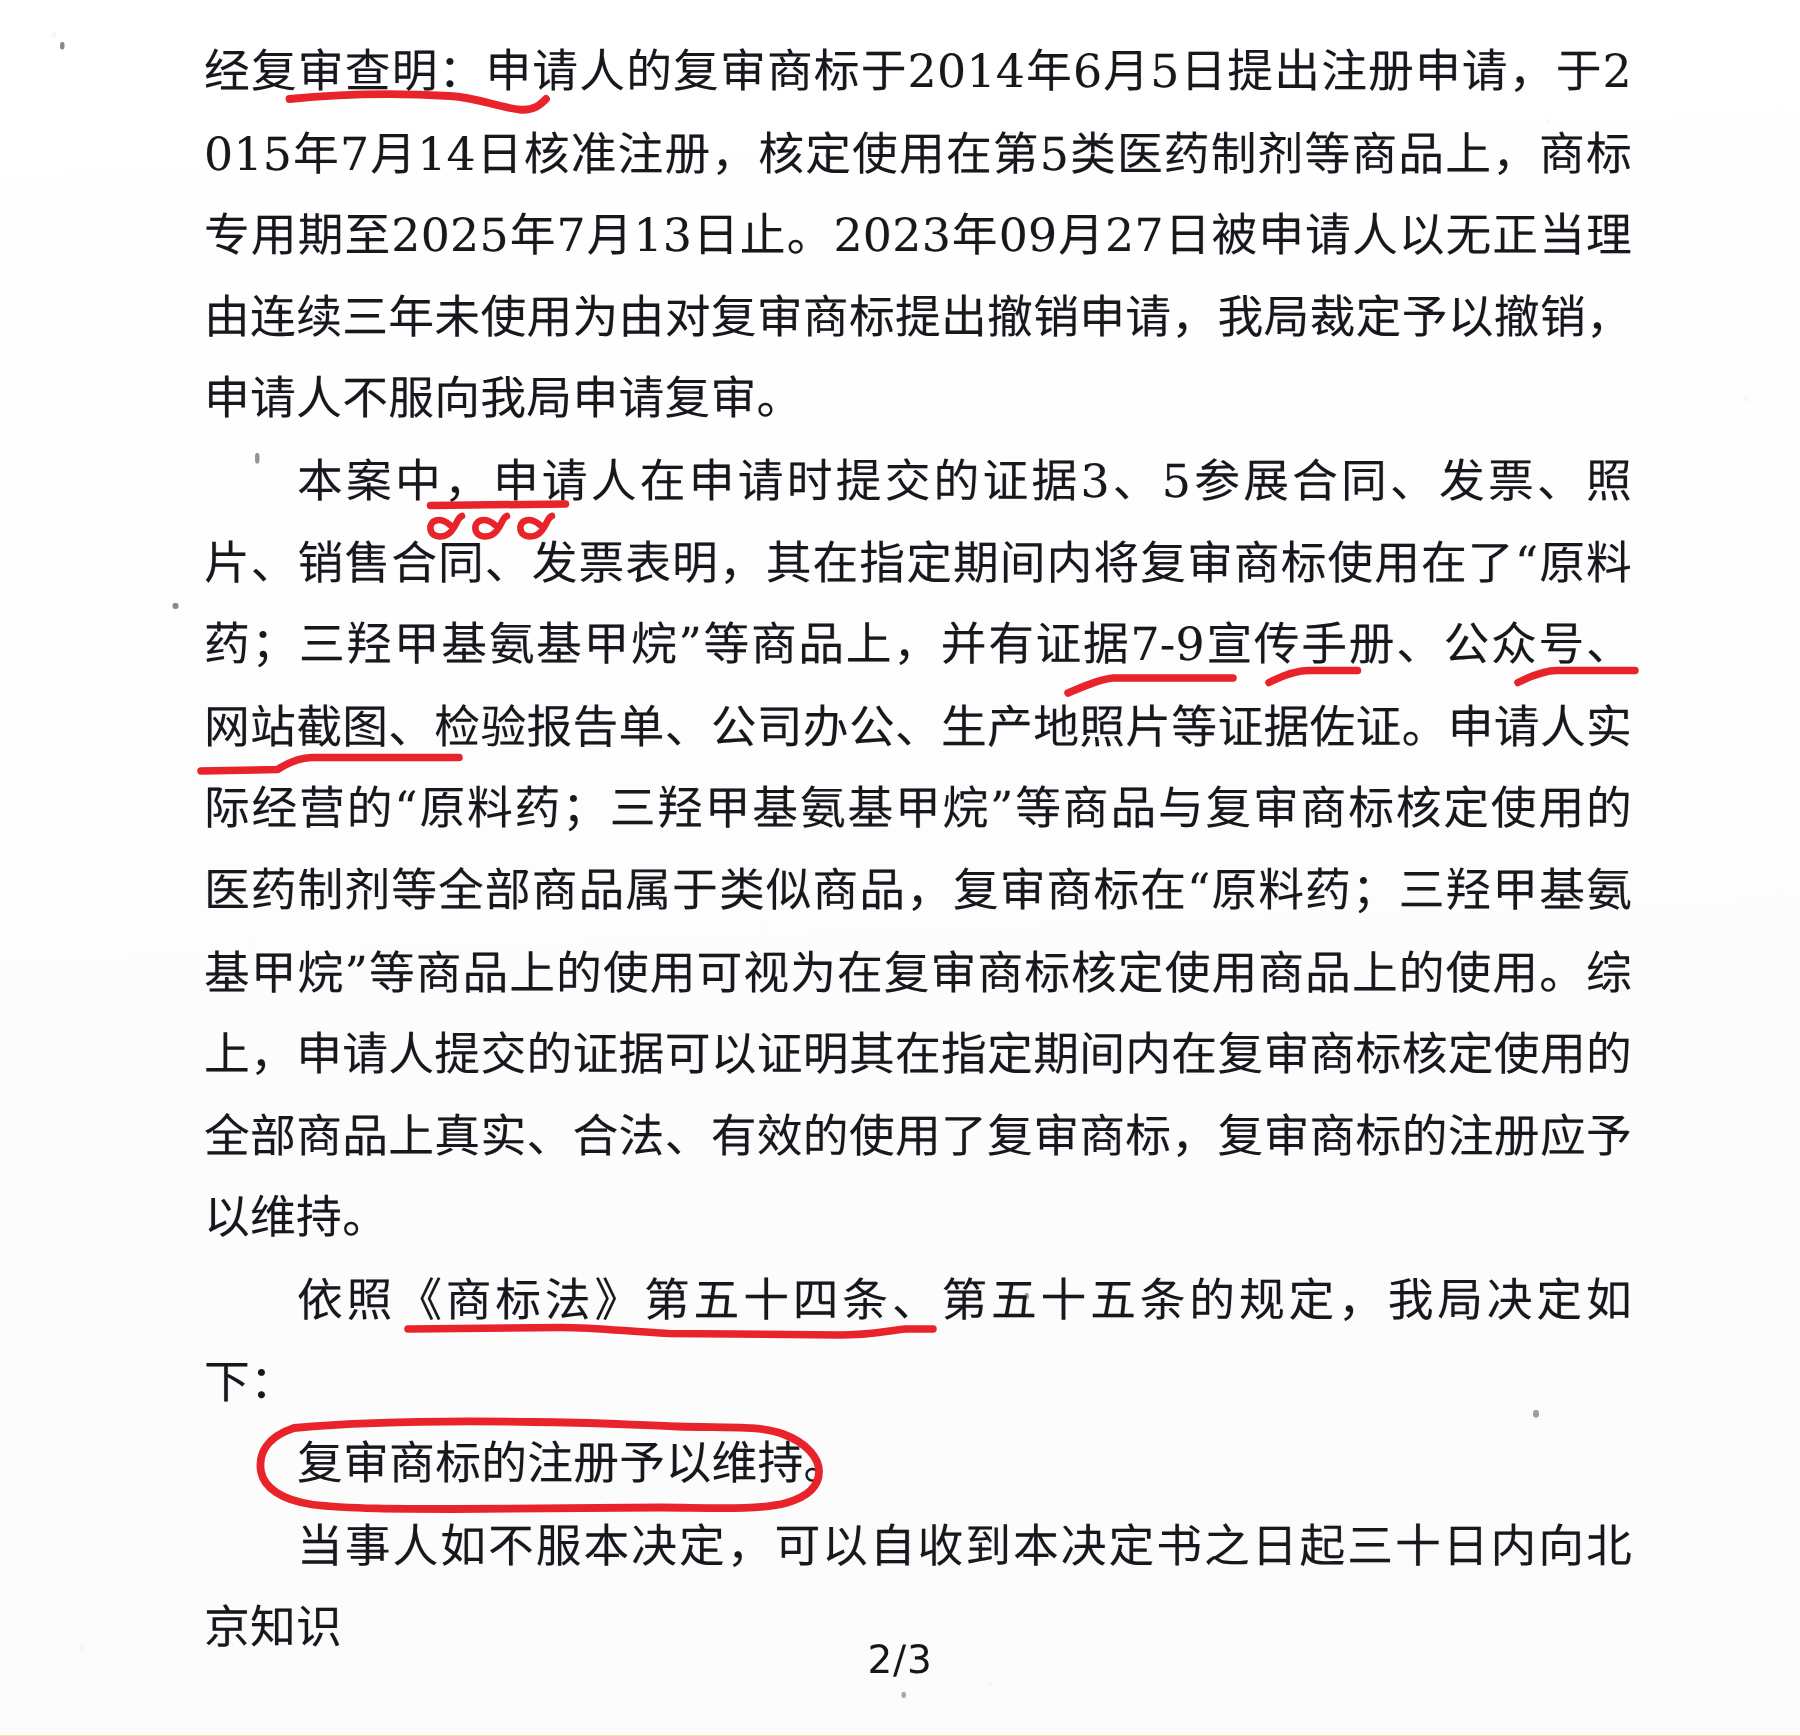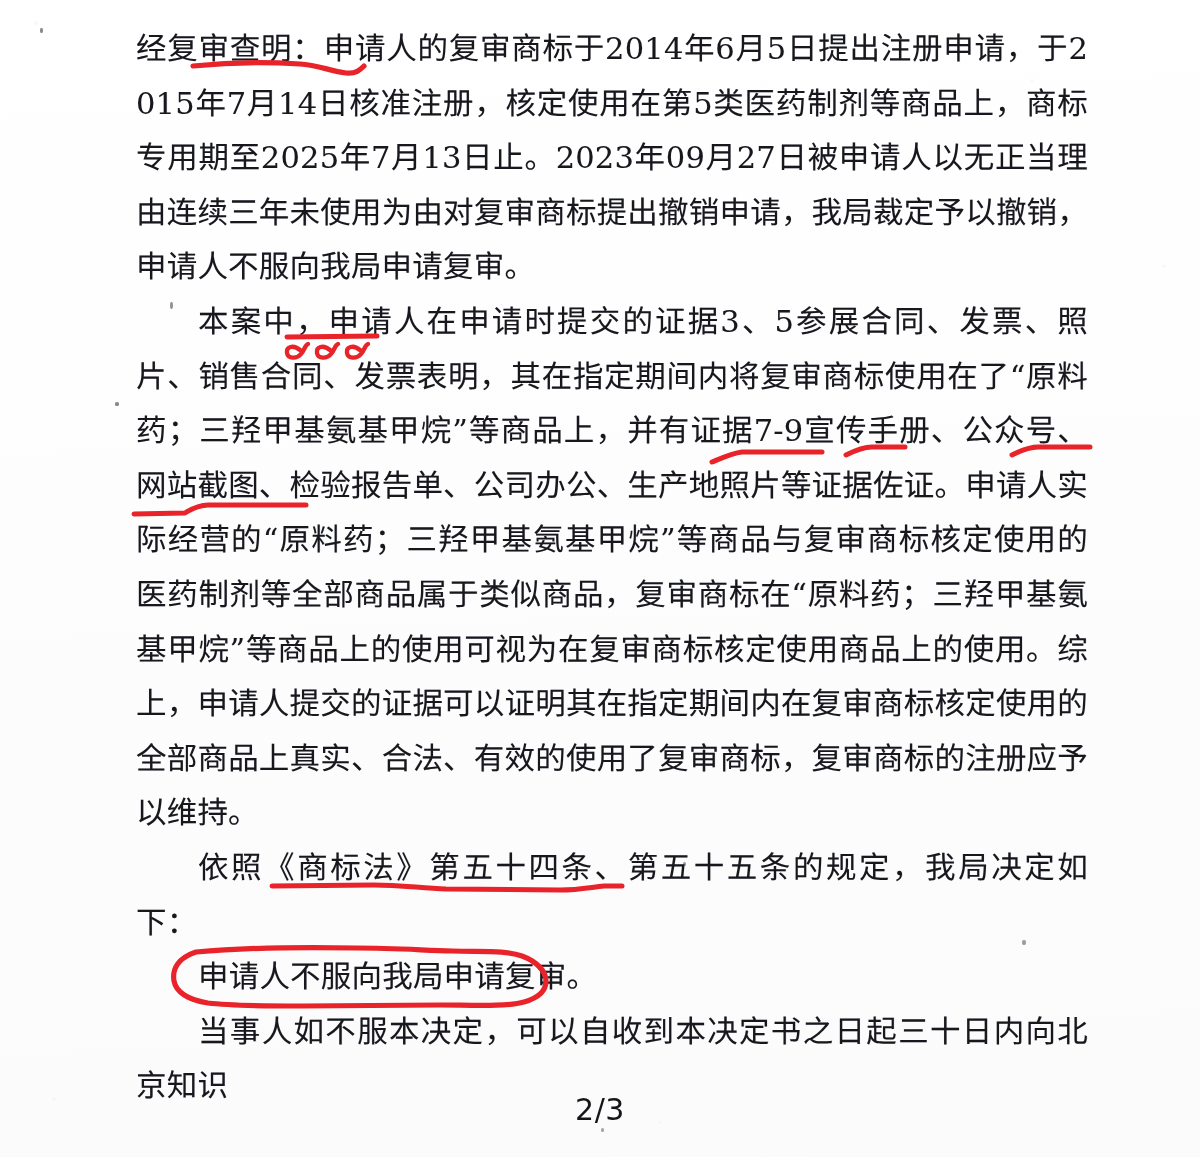--- a/index.html
+++ b/index.html
@@ -70,21 +70,21 @@
     text-shadow: 0.35px 0 0 rgba(40,52,88,0.17), -0.3px 0.3px 0 rgba(40,52,88,0.10);
   }
 
   .page-number {
     position: absolute;
     left: 0;
     right: 0;
     top: 1092px;
     text-align: center;
     font-family: "DejaVu Sans", "Liberation Sans", sans-serif;
-    font-size: 30px;
+    font-size: 26px;
     color: #16161a;
     letter-spacing: 0.5px;
     z-index: 2;
   }
 
   
   .annotations {
     position: absolute;
     inset: 0;
     z-index: 3;
@@ -122,21 +122,21 @@
   <div class="speck" style="left:550px; top:102px; width:3px; height:3px; opacity:.3;"></div>
   <div class="speck" style="left:683px; top:862px; width:3px; height:4px; opacity:.45;"></div>
   <div class="speck" style="left:1022px;top:940px; width:4px; height:5px; opacity:.45;"></div>
   <div class="speck" style="left:601px; top:1128px;width:3px; height:4px; opacity:.4;"></div>
   <div class="speck" style="left:170px; top:302px; width:3px; height:7px; opacity:.5;"></div>
 
   <div class="body-text">
     <p class="para">经复审查明：申请人的复审商标于2014年6月5日提出注册申请，于2015年7月14日核准注册，核定使用在第5类医药制剂等商品上，商标专用期至2025年7月13日止。2023年09月27日被申请人以无正当理由连续三年未使用为由对复审商标提出撤销申请，我局裁定予以撤销，申请人不服向我局申请复审。</p>
     <p class="para indent">本案中，申请人在申请时提交的证据3、5参展合同、发票、照片、销售合同、发票表明，其在指定期间内将复审商标使用在了“原料药；三羟甲基氨基甲烷”等商品上，并有证据7-9宣传手册、公众号、网站截图、检验报告单、公司办公、生产地照片等证据佐证。申请人实际经营的“原料药；三羟甲基氨基甲烷”等商品与复审商标核定使用的医药制剂等全部商品属于类似商品，复审商标在“原料药；三羟甲基氨基甲烷”等商品上的使用可视为在复审商标核定使用商品上的使用。综上，申请人提交的证据可以证明其在指定期间内在复审商标核定使用的全部商品上真实、合法、有效的使用了复审商标，复审商标的注册应予以维持。</p>
     <p class="para indent">依照《商标法》第五十四条、第五十五条的规定，我局决定如下：</p>
-    <p class="para indent">申请人不服向我局申请复审。</p>
+    <p class="para indent">复审商标的注册予以维持。</p>
     <p class="para indent">当事人如不服本决定，可以自收到本决定书之日起三十日内向北京知识</p>
   </div>
 
   <div class="annotations">
     <svg viewBox="0 0 1200 1157" xmlns="http://www.w3.org/2000/svg">
 
       <path class="ink" stroke="#e8232a" stroke-width="5.2" d="M193,66 C232,62 268,62 300,64 C318,65 330,71 346,73 C356,74 360,70 364,66"></path>
 
       <path class="ink" stroke="#e8232a" stroke-width="5" d="M287,337 L377,336"></path>
       <path class="ink" stroke="#e8232a" stroke-width="4.4" d="M300,350 C293,344 286,347 287,353 C288,359 297,359 301,354 C305,349 305,345 308,344"></path>

